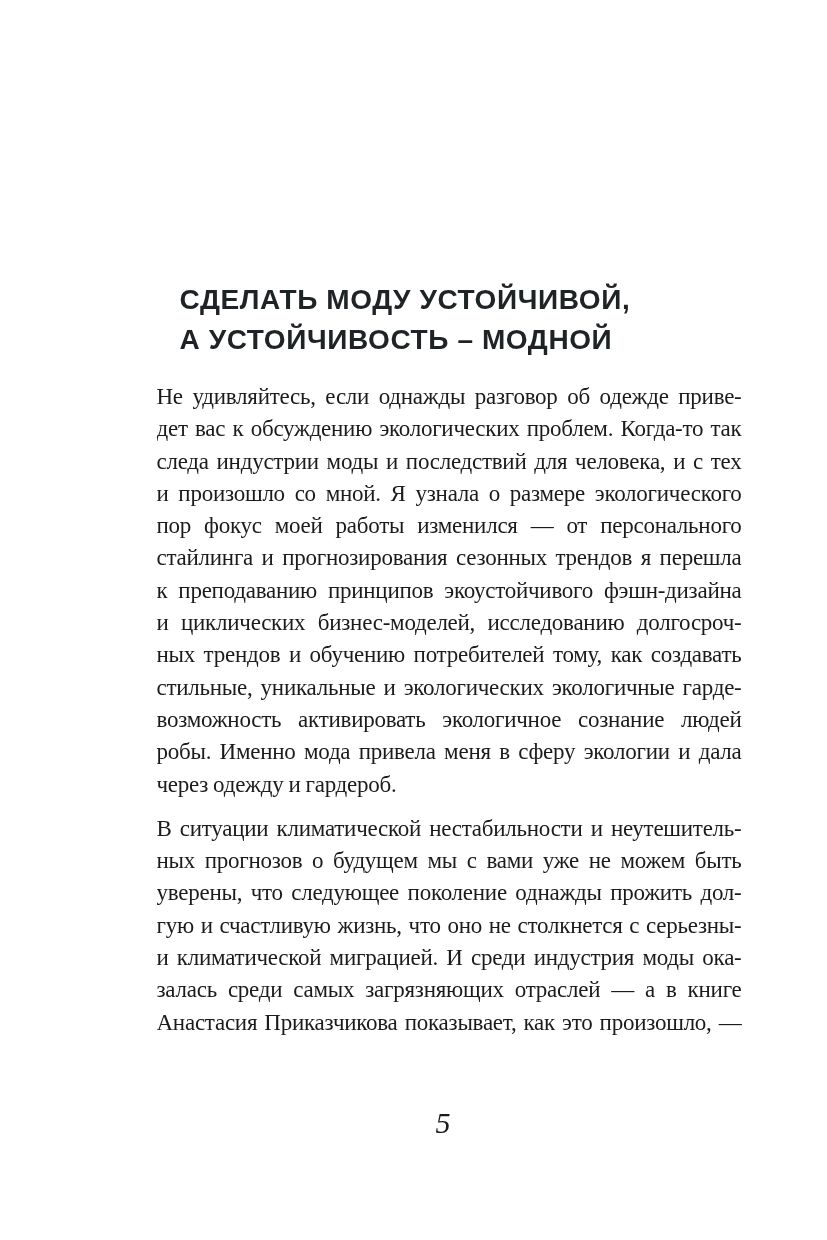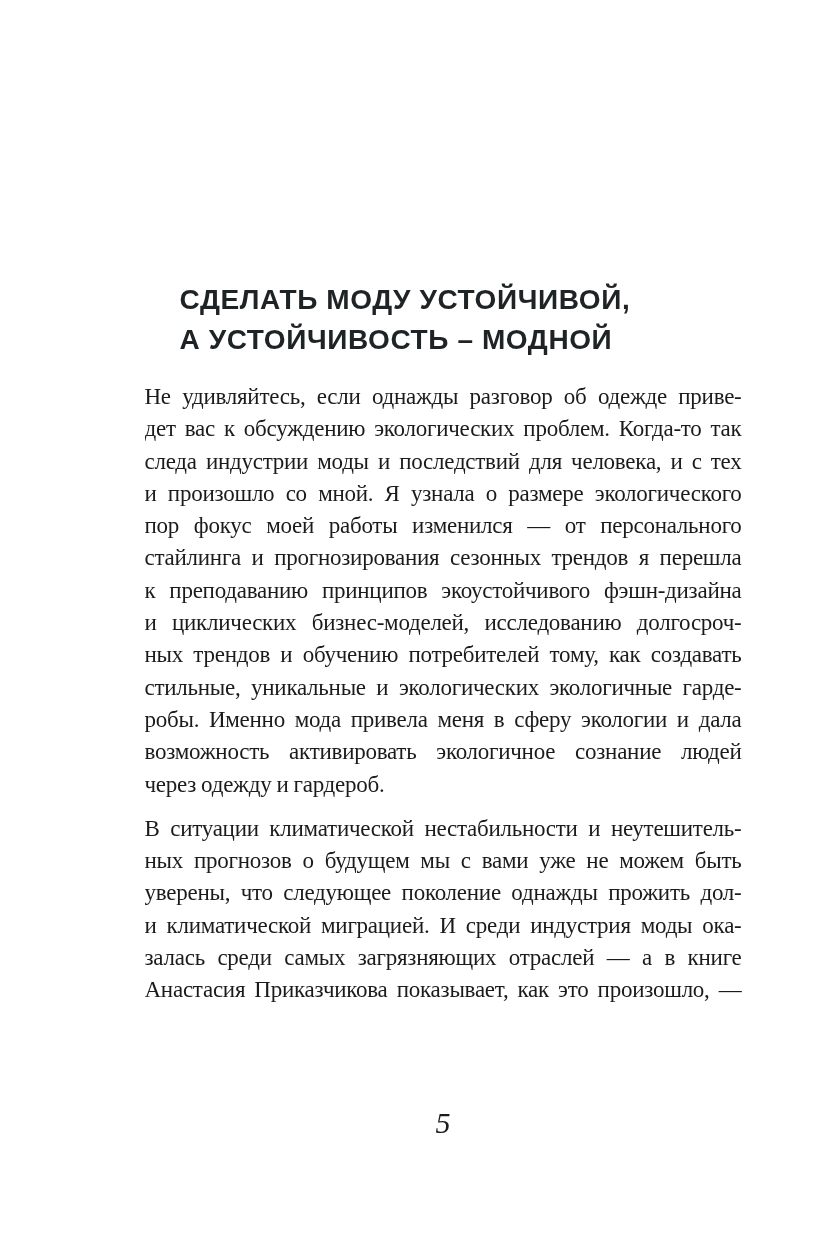--- a/index.html
+++ b/index.html
@@ -36,21 +36,21 @@
     left: 93px;
     top: 381px;
     width: 597px;
     font-family: "Liberation Serif", serif;
     font-size: 23px;
     line-height: 32.3px;
     letter-spacing: -0.25px;
     word-spacing: -0.5px;
     color: #1b1b1b;
   }
-  .para { display: block; }
+  .para { display: block; margin-left: 12px; }
   .para + .para { margin-top: 12px; }
   .line {
     display: block;
     height: 32.3px;
     overflow: hidden;
     text-align: justify;
     text-align-last: justify;
   }
   .line.no-jl {
     text-align: right;
@@ -83,28 +83,29 @@
         <div class="line">Не удивляйтесь, если однажды разговор об одежде приве-</div>
         <div class="line">дет вас к обсуждению экологических проблем. Когда-то так</div>
         <div class="line">следа индустрии моды и последствий для человека, и с тех</div>
         <div class="line">и произошло со мной. Я узнала о размере экологического</div>
         <div class="line">пор фокус моей работы изменился — от персонального</div>
         <div class="line">стайлинга и прогнозирования сезонных трендов я перешла</div>
         <div class="line">к преподаванию принципов экоустойчивого фэшн-дизайна</div>
         <div class="line">и циклических бизнес-моделей, исследованию долгосроч-</div>
         <div class="line">ных трендов и обучению потребителей тому, как создавать</div>
         <div class="line">стильные, уникальные и экологических экологичные гарде-</div>
+        <div class="line">возможность активировать экологичное сознание людей</div>
         <div class="line">робы. Именно мода привела меня в сферу экологии и дала</div>
-        <div class="line">возможность активировать экологичное сознание людей</div>
         <div class="line no-jl">через одежду и гардероб.</div>
       </div>
       <div class="para">
         <div class="line">В ситуации климатической нестабильности и неутешитель-</div>
         <div class="line">ных прогнозов о будущем мы с вами уже не можем быть</div>
         <div class="line">уверены, что следующее поколение однажды прожить дол-</div>
+        <div class="line">гую и счастливую жизнь, что оно не столкнется с серьезны-</div>
         <div class="line">и климатической миграцией. И среди индустрия моды ока-</div>
         <div class="line">залась среди самых загрязняющих отраслей — а в книге</div>
         <div class="line">Анастасия Приказчикова показывает, как это произошло, —</div>
       </div>
     </div>
 
   <div class="page-number">5</div>
 </div>
 
 </body></html>

